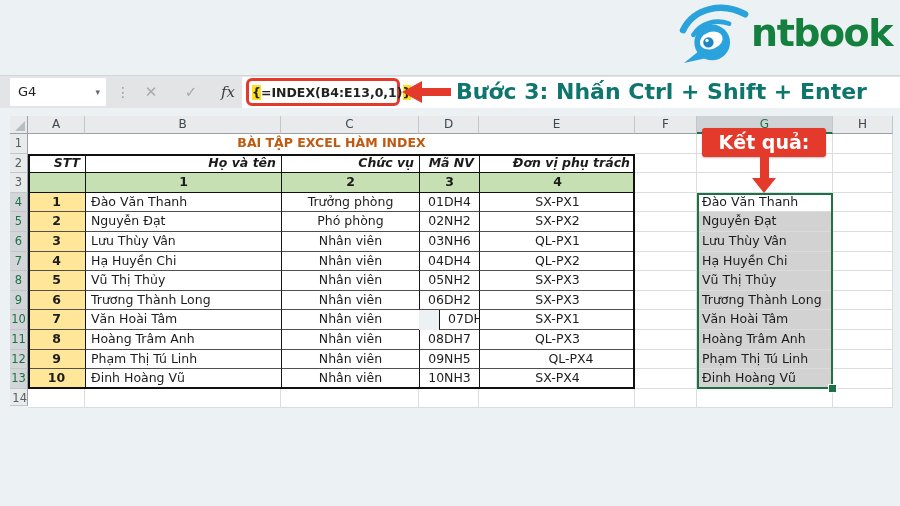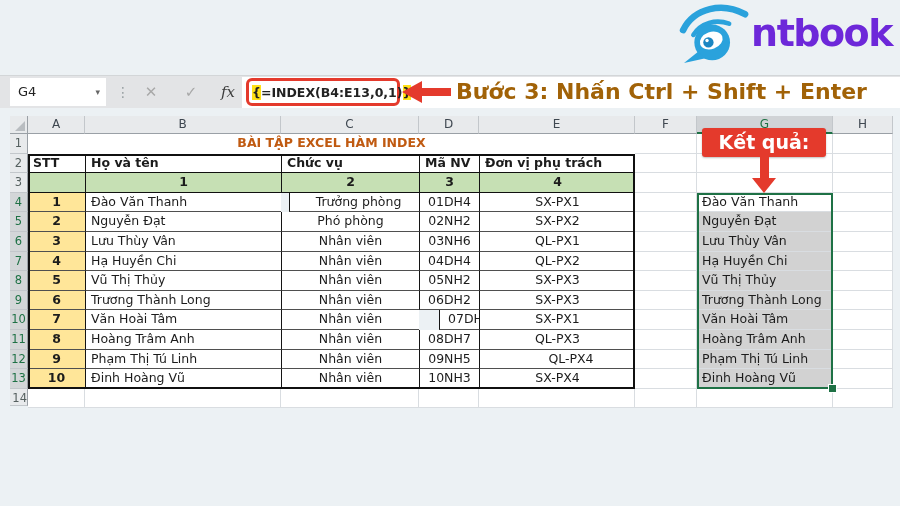--- a/index.html
+++ b/index.html
@@ -1,21 +1,21 @@
 <!DOCTYPE html>
 <html><head>
 <meta charset="utf-8">
 <style>
   html,body{margin:0;padding:0;}
   .stage{position:relative;width:900px;height:506px;background:#ecf1f4;overflow:hidden;
          font-family:"DejaVu Sans","Liberation Sans",sans-serif;}
 
   
   .logo{position:absolute;top:2px;right:8px;display:flex;align-items:center;height:62px;}
-  .logo-text{font-size:38px;font-weight:bold;color:#6d28d9;letter-spacing:-1.5px;line-height:62px;text-align:right;}
+  .logo-text{font-size:38px;font-weight:bold;color:#15803d;letter-spacing:-1.5px;line-height:62px;text-align:right;}
 
   
   .fbar{position:absolute;left:0;top:75px;width:900px;height:33px;background:#e3e4e6;
         border-top:1px solid #d3d6d8;box-sizing:border-box;}
   .namebox{position:absolute;left:10px;top:2px;width:96px;height:28px;background:#fff;
            font-size:13px;color:#222;line-height:28px;padding-left:8px;box-sizing:border-box;}
   .namebox .dd{position:absolute;right:6px;top:0;font-size:9px;color:#666;line-height:28px;}
   .fbtn{position:absolute;top:0;width:22px;height:33px;text-align:center;line-height:33px;}
   .dots{left:112px;color:#9aa0a3;font-size:14px;}
   .b-cancel{left:140px;color:#a8a8a8;font-size:15px;}
@@ -24,29 +24,29 @@
   .ffield{position:absolute;left:242px;top:1px;right:0;height:31px;background:#fff;}
 
   .redbox{position:absolute;left:246px;top:78px;width:154px;height:28px;box-sizing:border-box;
           border:3px solid #e43a2c;border-radius:6px;background:#fff;display:flex;align-items:center;
           padding:0 3px;font-size:12.5px;font-weight:600;color:#222;white-space:nowrap;z-index:6;}
   .redbox .hl{background:#ffe117;}
   .ann-head{position:absolute;left:402px;top:81px;width:0;height:0;z-index:6;
             border-top:11px solid transparent;border-bottom:11px solid transparent;border-right:20px solid #e43a2c;}
   .ann-shaft{position:absolute;left:420px;top:88px;width:31px;height:8px;background:#e43a2c;z-index:6;}
   .annotation{position:absolute;left:456px;top:78px;height:28px;line-height:28px;z-index:6;
-              font-size:22px;font-weight:bold;color:#a16207;white-space:nowrap;}
+              font-size:22px;font-weight:bold;color:#0f766e;white-space:nowrap;}
 
   
   .sheet{position:absolute;left:10px;top:116px;width:883px;height:293px;}
   .sc{position:absolute;box-sizing:border-box;font-size:12.5px;color:#1c1c1c;
       padding:0 5px;white-space:nowrap;overflow:hidden;}
   .cellg{background:#fff;border-right:1px solid #d9dde1;border-bottom:1px solid #d9dde1;}
   .cellt{background:#fff;}
-  .thead{font-weight:bold;text-align:left;}
+  .thead{font-weight:bold;text-align:right;font-style:italic;}
   .tindex{background:#c6e0b4;font-weight:bold;text-align:center;}
   .tstt{background:#ffe699;font-weight:bold;text-align:center;}
   .tcent{text-align:center;}
   .bl{border-left:1px solid #141414;}
   .bbk{border-bottom:1px solid #101010;}
   .bbm{border-bottom:1px solid #4f4f4f;}
   .title-cell{color:#c05a11;font-weight:bold;text-align:center;background:#fff;}
   .selfill{background:#d2d2d2;}
   .chead{background:#e8eaec;border-right:1px solid #c3c7cb;border-bottom:1px solid #9aa0a6;
          text-align:center;font-size:12px;color:#3e4750;padding:0;}
@@ -151,21 +151,21 @@
       <div class="sc cellt bbk tindex" style="left: 18px; top: 57.2px; width: 57px; height: 19.6px; line-height: 18.6px;"></div>
       <div class="sc cellt bl bbk tindex" style="left: 75px; top: 57.2px; width: 196px; height: 19.6px; line-height: 18.6px;">1</div>
       <div class="sc cellt bl bbk tindex" style="left: 271px; top: 57.2px; width: 138px; height: 19.6px; line-height: 18.6px;">2</div>
       <div class="sc cellt bl bbk tindex" style="left: 409px; top: 57.2px; width: 60px; height: 19.6px; line-height: 18.6px;">3</div>
       <div class="sc cellt bl bbk tindex" style="left: 469px; top: 57.2px; width: 156px; height: 19.6px; line-height: 18.6px;">4</div>
       <div class="sc cellg" style="left: 625px; top: 57.2px; width: 62px; height: 19.6px; line-height: 18.6px;"></div>
       <div class="sc cellg" style="left: 687px; top: 57.2px; width: 136px; height: 19.6px; line-height: 18.6px;"></div>
       <div class="sc cellg" style="left: 823px; top: 57.2px; width: 60px; height: 19.6px; line-height: 18.6px;"></div>
       <div class="sc cellt bbm tstt" style="left: 18px; top: 76.8px; width: 57px; height: 19.6px; line-height: 18.6px;">1</div>
       <div class="sc cellt bl bbm" style="left: 75px; top: 76.8px; width: 196px; height: 19.6px; line-height: 18.6px;">Đào Văn Thanh</div>
-      <div class="sc cellt bl bbm tcent" style="left: 271px; top: 76.8px; width: 138px; height: 19.6px; line-height: 18.6px; margin-left: 8px;">Trưởng phòng</div>
+      <div class="sc cellt bl bbm tcent" style="left: 271px; top: 76.8px; width: 138px; height: 19.6px; line-height: 18.6px;">Trưởng phòng</div>
       <div class="sc cellt bl bbm tcent" style="left: 409px; top: 76.8px; width: 60px; height: 19.6px; line-height: 18.6px;">01DH4</div>
       <div class="sc cellt bl bbm tcent" style="left: 469px; top: 76.8px; width: 156px; height: 19.6px; line-height: 18.6px;">SX-PX1</div>
       <div class="sc cellg" style="left: 625px; top: 76.8px; width: 62px; height: 19.6px; line-height: 18.6px;"></div>
       <div class="sc cellg" style="left: 687px; top: 76.8px; width: 136px; height: 19.6px; line-height: 18.6px;">Đào Văn Thanh</div>
       <div class="sc cellg" style="left: 823px; top: 76.8px; width: 60px; height: 19.6px; line-height: 18.6px;"></div>
       <div class="sc cellt bbm tstt" style="left: 18px; top: 96.4px; width: 57px; height: 19.6px; line-height: 18.6px;">2</div>
       <div class="sc cellt bl bbm" style="left: 75px; top: 96.4px; width: 196px; height: 19.6px; line-height: 18.6px;">Nguyễn Đạt</div>
       <div class="sc cellt bl bbm tcent" style="left: 271px; top: 96.4px; width: 138px; height: 19.6px; line-height: 18.6px;">Phó phòng</div>
       <div class="sc cellt bl bbm tcent" style="left: 409px; top: 96.4px; width: 60px; height: 19.6px; line-height: 18.6px;">02NH2</div>
       <div class="sc cellt bl bbm tcent" style="left: 469px; top: 96.4px; width: 156px; height: 19.6px; line-height: 18.6px; text-align: center;">SX-PX2</div>

